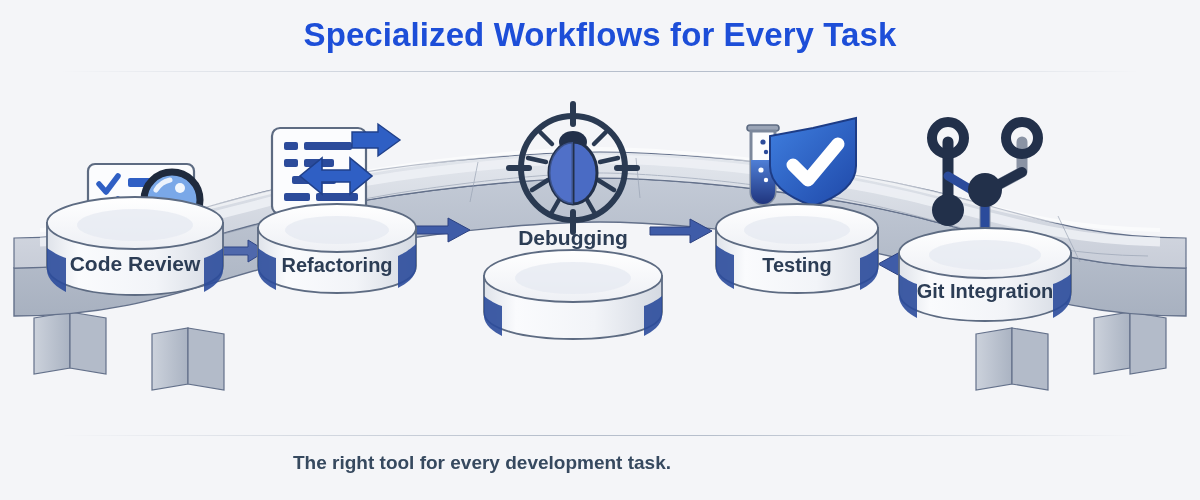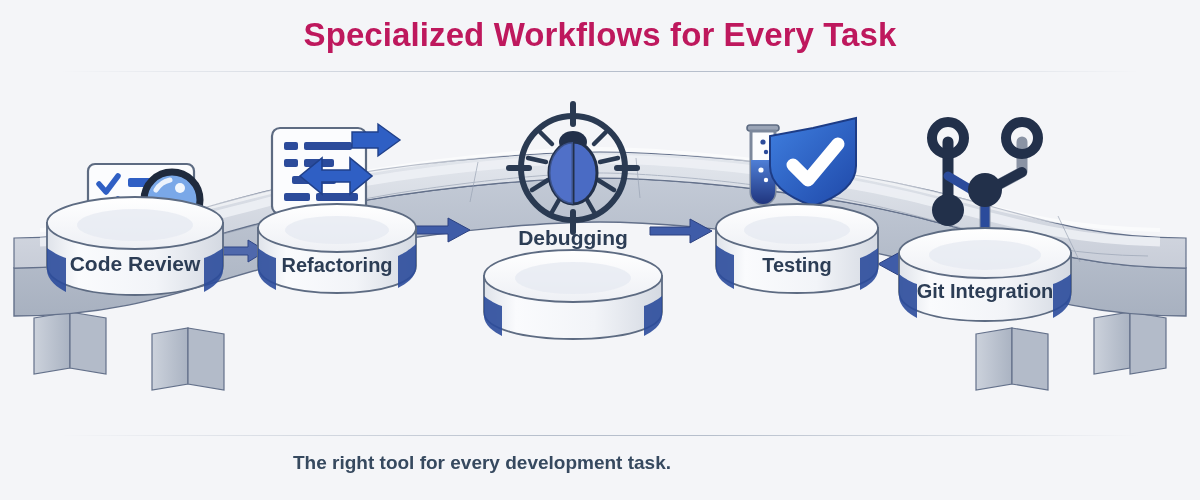--- a/index.html
+++ b/index.html
@@ -7,21 +7,21 @@
   body {
     background:#f4f5f8;
     font-family:"Liberation Sans", sans-serif;
     position:relative;
   }
   #stage { position:absolute; inset:0; width:1200px; height:500px; }
   .title {
     position:absolute; top:16px; left:0; width:1200px;
     text-align:center;
     font-size:33px; font-weight:700; letter-spacing:.1px;
-    color:#be185d;
+    color:#1d4ed8;
     font-family:"Liberation Sans", sans-serif;
   }
   .divider-top {
     position:absolute; left:60px; top:71px; width:1080px; height:1px;
     background:linear-gradient(90deg, rgba(190,198,210,0) 0%, rgba(171,181,196,.85) 45%, rgba(171,181,196,.85) 60%, rgba(190,198,210,0) 100%);
   }
   .divider-bottom {
     position:absolute; left:60px; top:435px; width:1080px; height:1px;
     background:linear-gradient(90deg, rgba(190,198,210,0) 0%, rgba(171,181,196,.85) 45%, rgba(171,181,196,.85) 60%, rgba(190,198,210,0) 100%);
   }

